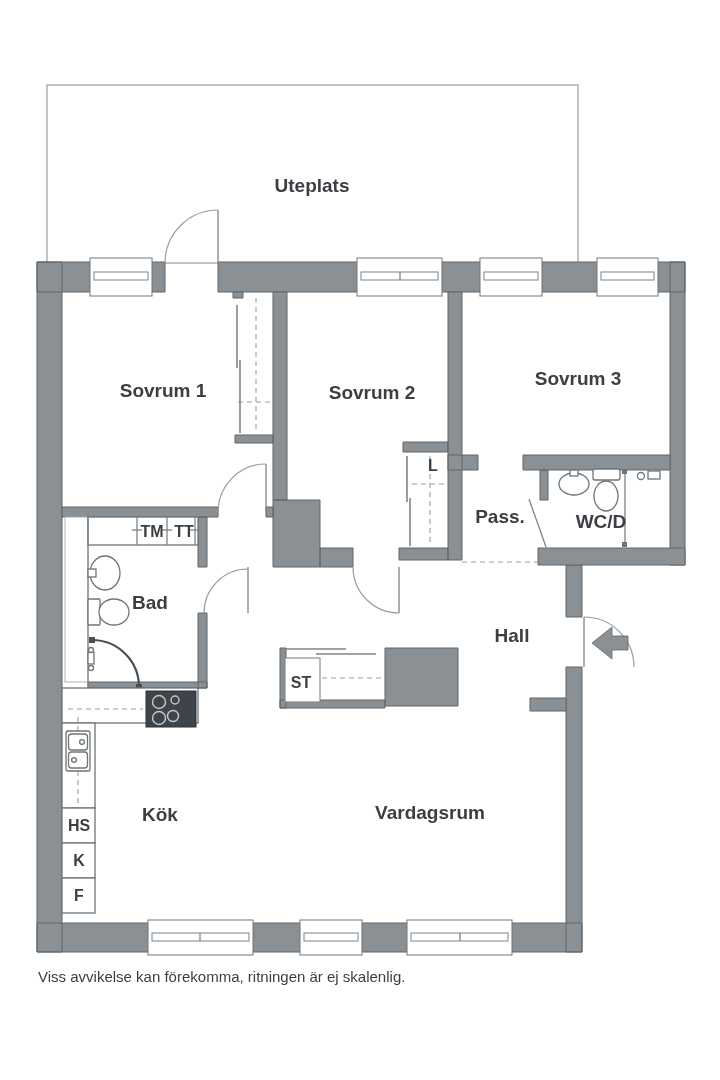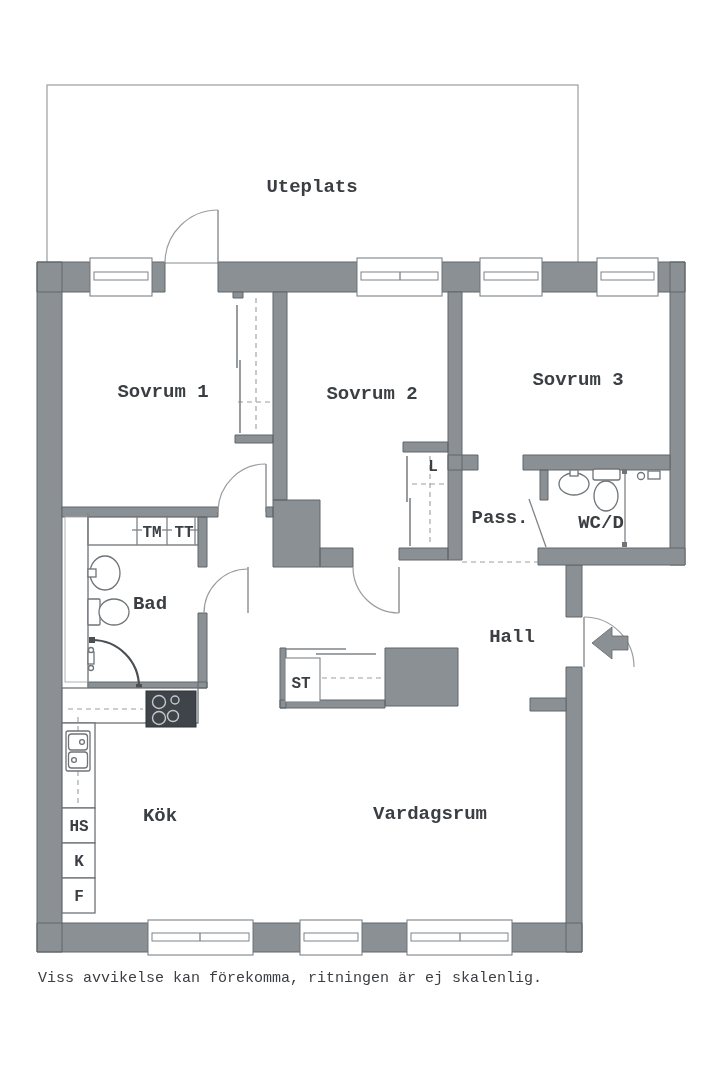--- a/index.html
+++ b/index.html
@@ -1,17 +1,17 @@
 <!DOCTYPE html>
 <html><head>
 <meta charset="utf-8">
 <style>
   html,body{margin:0;padding:0;background:#ffffff;}
   .page{position:relative;width:720px;height:1080px;background:#ffffff;overflow:hidden;
-        font-family:Liberation Mono, monospace;}
+        font-family:Liberation Sans, sans-serif;}
   svg{display:block;}
   .wall{fill:#8b9094;stroke:#61666a;stroke-width:1;}
   .win-box{fill:#ffffff;stroke:#7f8488;stroke-width:1.1;}
   .win-glass{fill:#ffffff;stroke:#7f8488;stroke-width:1;}
   .thinline{stroke:#7f8488;stroke-width:1.3;fill:none;}
   .swing{stroke:#9a9da0;stroke-width:1.2;fill:none;}
   .dash{stroke:#9a9ea1;stroke-width:1.1;fill:none;stroke-dasharray:5 4;}
   .fixture{stroke:#6f7478;stroke-width:1.3;fill:#ffffff;}
   .fixture-dark{stroke:#4a4f53;stroke-width:2.2;fill:none;}
   .slide{stroke:#7f8488;stroke-width:1.6;fill:none;}

